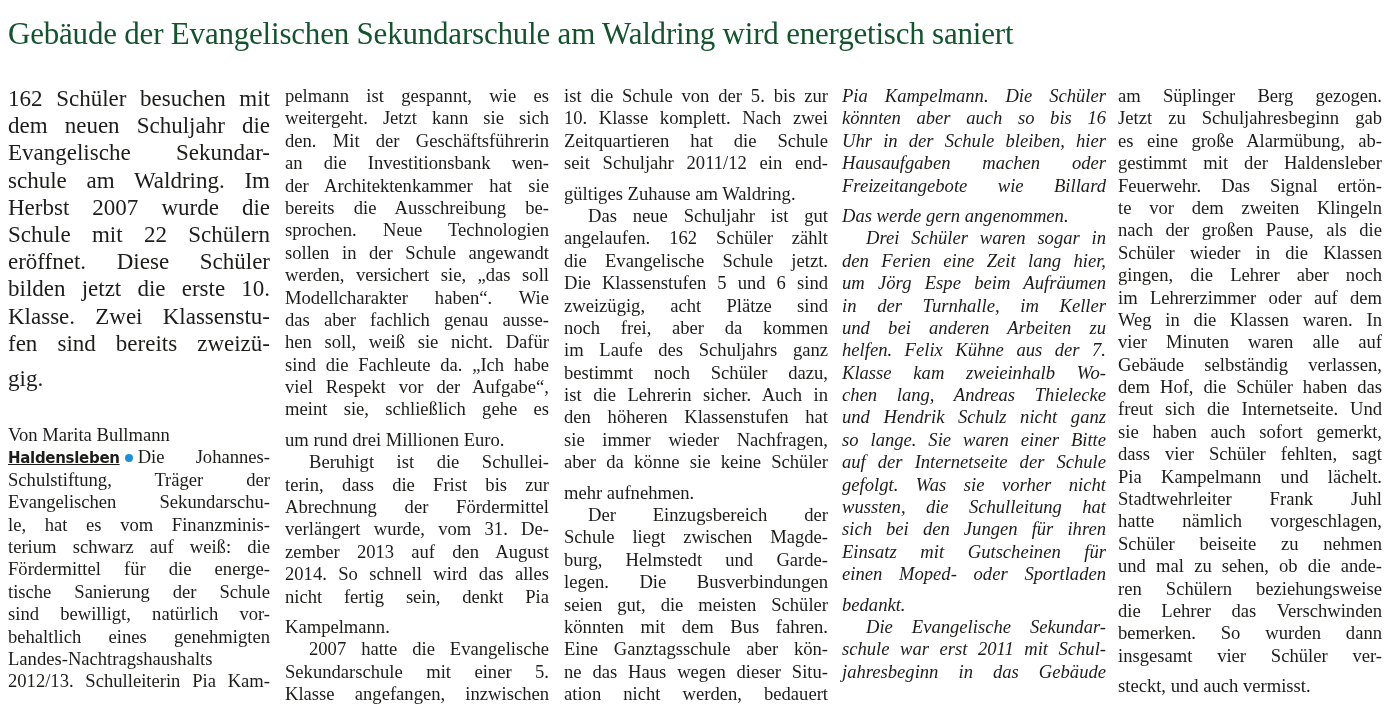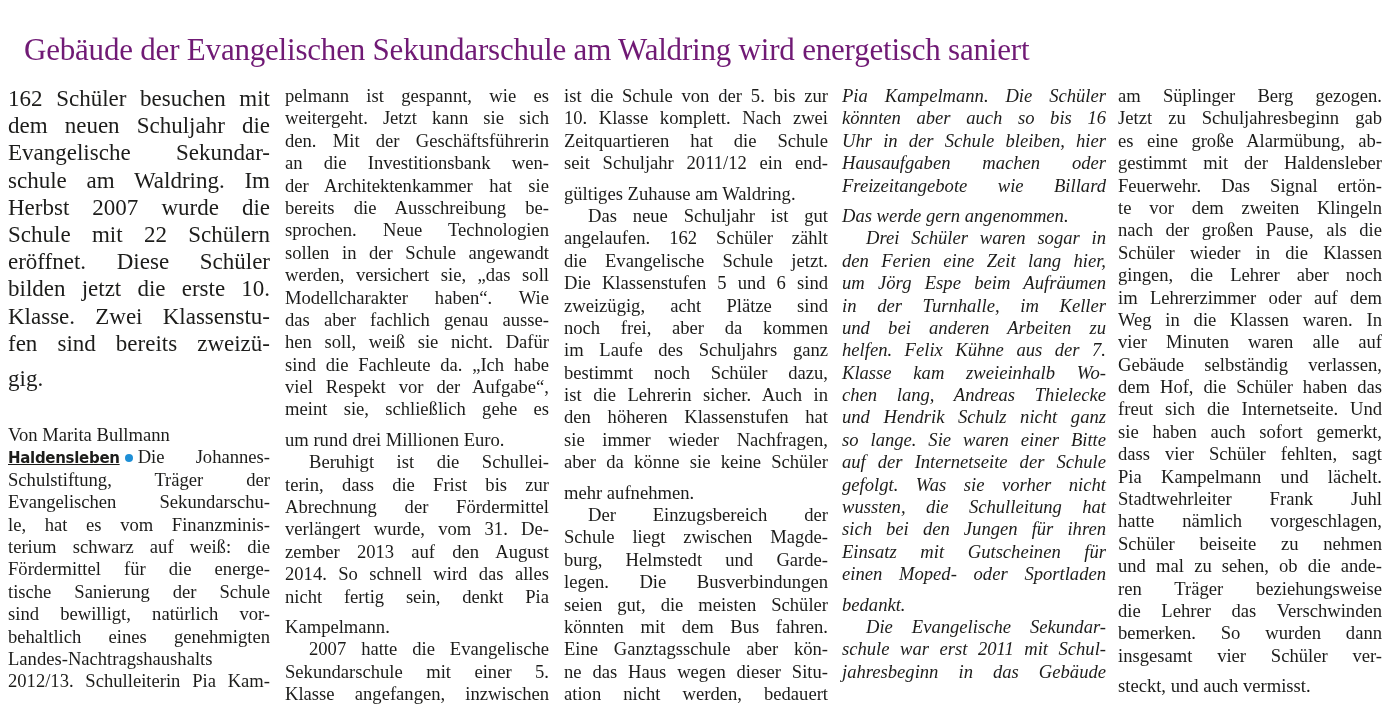--- a/index.html
+++ b/index.html
@@ -12,27 +12,27 @@
     height: 710px;
     overflow: hidden;
     position: relative;
     color: #1c1c1a;
     font-family: "DejaVu Serif", "Liberation Serif", serif;
   }
   .headline {
     position: absolute;
     left: 8px;
     top: 14px;
-    margin: 16px;
+    margin: 0;
     font-family: "Liberation Serif", "DejaVu Serif", serif;
     font-weight: normal;
     font-size: 31px;
     line-height: 40px;
     letter-spacing: -0.2px;
-    color: #701a75;
+    color: #14532d;
     white-space: nowrap;
   }
   .col {
     position: absolute;
     top: 85px;
     width: 264px;
   }
   .col1 { left: 8px; width: 262px; }
   .col2 { left: 285px; }
   .col3 { left: 564px; }
@@ -230,18 +230,18 @@
   <span class="line">Gebäude selbständig verlassen,</span>
   <span class="line">dem Hof, die Schüler haben das</span>
   <span class="line">freut sich die Internetseite. Und</span>
   <span class="line">sie haben auch sofort gemerkt,</span>
   <span class="line">dass vier Schüler fehlten, sagt</span>
   <span class="line">Pia Kampelmann und lächelt.</span>
   <span class="line">Stadtwehrleiter Frank Juhl</span>
   <span class="line">hatte nämlich vorgeschlagen,</span>
   <span class="line">Schüler beiseite zu nehmen</span>
   <span class="line">und mal zu sehen, ob die ande-</span>
-  <span class="line">ren Träger beziehungsweise</span>
+  <span class="line">ren Schülern beziehungsweise</span>
   <span class="line">die Lehrer das Verschwinden</span>
   <span class="line">bemerken. So wurden dann</span>
   <span class="line">insgesamt vier Schüler ver-</span>
   <span class="line last">steckt, und auch vermisst.</span>
 </div>
 
 </body></html>

